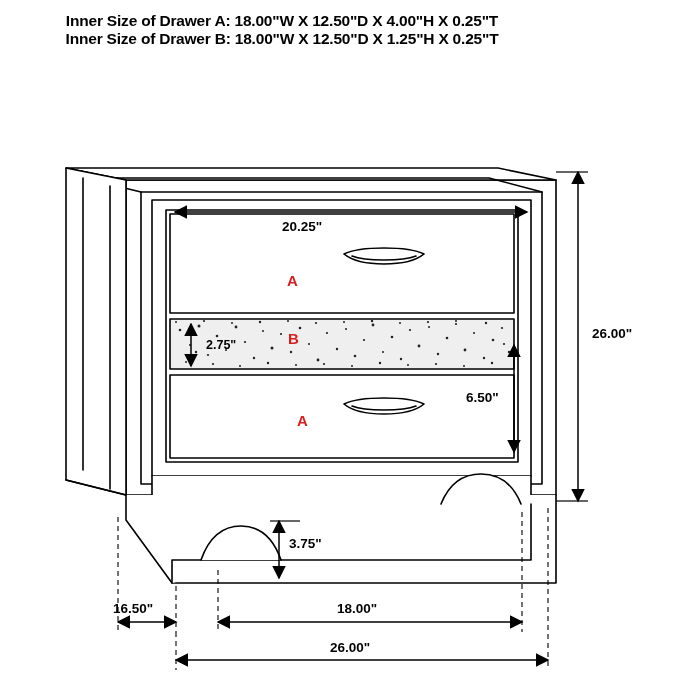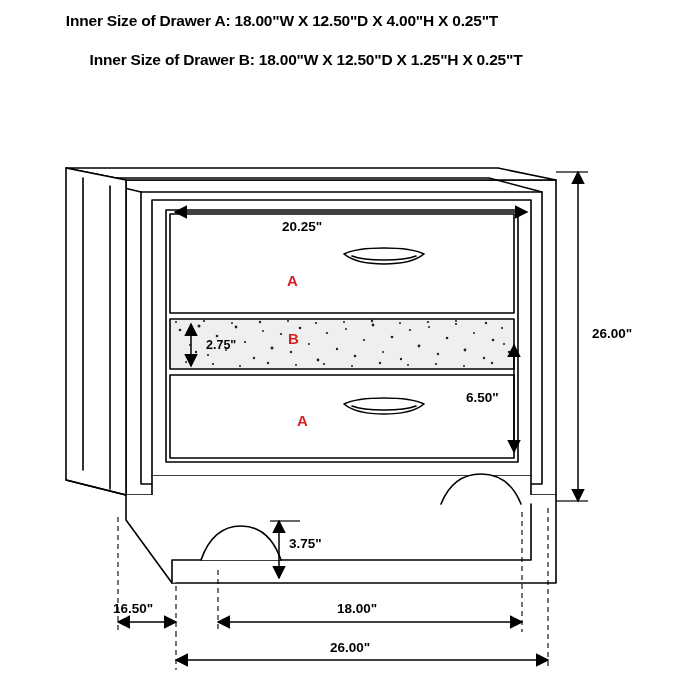--- a/index.html
+++ b/index.html
@@ -19,21 +19,21 @@
     position: absolute;
     left: 0;
     width: 564px;
     text-align: center;
     font-weight: bold;
     font-size: 15.5px;
     color: #000000;
     letter-spacing: -0.2px;
   }
   #hdr1 { top: 12px; }
-  #hdr2 { top: 51px; padding-left: 24px; }
+  #hdr2 { top: 30px; }
 
   svg#art {
     position: absolute;
     left: 0;
     top: 0;
     width: 700px;
     height: 700px;
   }
   .lbl {
     position: absolute;

